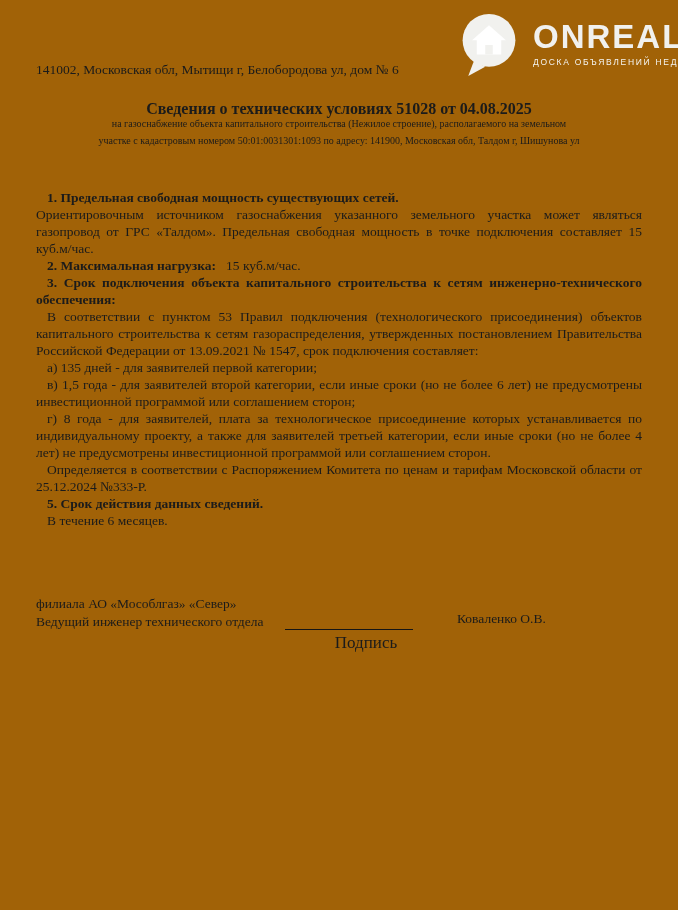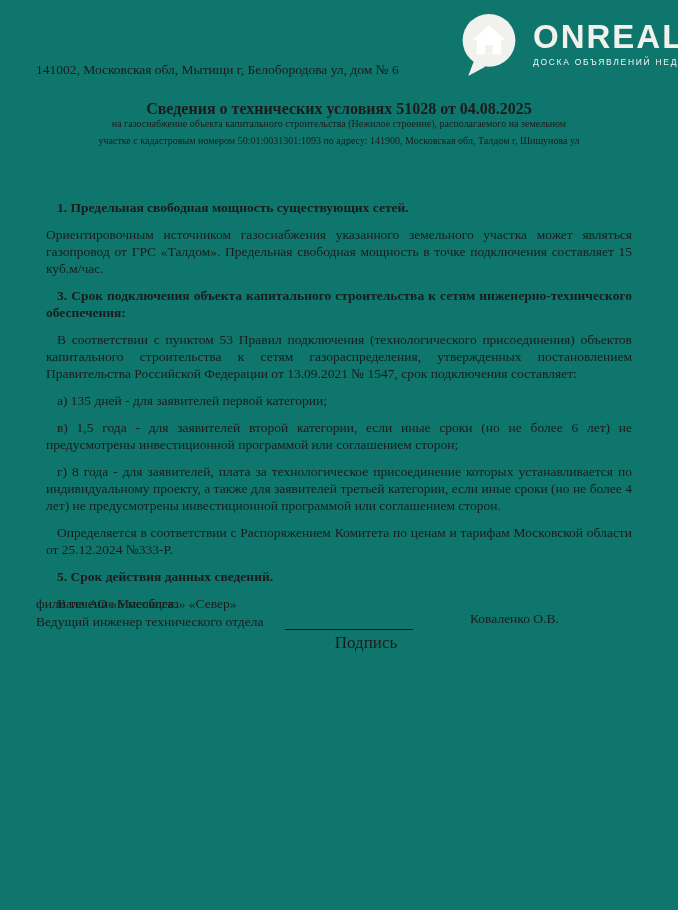--- a/index.html
+++ b/index.html
@@ -1,20 +1,20 @@
 <!DOCTYPE html>
 <html><head>
 <meta charset="utf-8">
 <style>
   html, body { margin: 0; padding: 0; background: #ffffff; }
   .page {
     position: relative;
     width: 678px;
     height: 910px;
-    background: #0f766e;
+    background: #a16207;
     font-family: "Liberation Serif", "DejaVu Serif", serif;
     color: #1b1b1b;
     overflow: hidden;
   }
 
   
   .watermark {
     position: absolute;
     top: 12px;
     left: 458px;
@@ -72,21 +72,21 @@
 
   
   .docbody {
     position: absolute;
     left: 36px;
     top: 189px;
     width: 606px;
     font-size: 13.5px;
     line-height: 17px;
   }
-  .docbody p { margin: 10px; }
+  .docbody p { margin: 0; }
   .ind  { text-indent: 11px; }
   .just { text-align: justify; }
   .h    { font-weight: bold; }
   .inline-val { margin-left: 10px; }
 
   
   .sig-left {
     position: absolute;
     left: 36px;
     top: 595px;
@@ -107,21 +107,20 @@
     width: 128px;
     text-align: center;
     font-size: 17px;
   }
   .sig-name {
     position: absolute;
     left: 457px;
     top: 611px;
     font-size: 13.5px;
     white-space: nowrap;
-    margin-left: 13px;
   }
 </style>
 </head>
 <body>
 
 <div class="page">
 
   <div class="watermark">
     <span>
       <svg width="62" height="66" viewBox="0 0 64 70" xmlns="http://www.w3.org/2000/svg">
@@ -138,20 +137,21 @@
   </div>
 
   <p class="address">141002, Московская обл, Мытищи г, Белобородова ул, дом № 6</p>
   <p class="title">Сведения о технических условиях 51028 от 04.08.2025</p>
   <p class="subtitle">на газоснабжение объекта капитального строительства (Нежилое строение), располагаемого на земельном участке с кадастровым номером 50:01:0031301:1093 по адресу: 141900, Московская обл, Талдом г, Шишунова ул</p>
 
   <div class="docbody">
     <p class="h ind">1. Предельная свободная мощность существующих сетей.</p>
     <p class="just">Ориентировочным источником газоснабжения указанного земельного участка может являться газопровод от ГРС «Талдом». Предельная свободная мощность в точке подключения составляет 15 куб.м/час.</p>
 
+    <p class="ind"><span class="h">2. Максимальная нагрузка:</span><span class="inline-val">15 куб.м/час.</span></p>
 
     <p class="h ind just">3. Срок подключения объекта капитального строительства к сетям инженерно-технического обеспечения:</p>
     <p class="ind just">В соответствии с пунктом 53 Правил подключения (технологического присоединения) объектов капитального строительства к сетям газораспределения, утвержденных постановлением Правительства Российской Федерации от 13.09.2021 № 1547, срок подключения составляет:</p>
     <p class="ind just">а) 135 дней - для заявителей первой категории;</p>
     <p class="ind just">в) 1,5 года - для заявителей второй категории, если иные сроки (но не более 6 лет) не предусмотрены инвестиционной программой или соглашением сторон;</p>
     <p class="ind just">г) 8 года - для заявителей, плата за технологическое присоединение которых устанавливается по индивидуальному проекту, а также для заявителей третьей категории, если иные сроки (но не более 4 лет) не предусмотрены инвестиционной программой или соглашением сторон.</p>
 
     <p class="ind just">Определяется в соответствии с Распоряжением Комитета по ценам и тарифам Московской области от 25.12.2024 №333-Р.</p>
 
     <p class="h ind">5. Срок действия данных сведений.</p>

